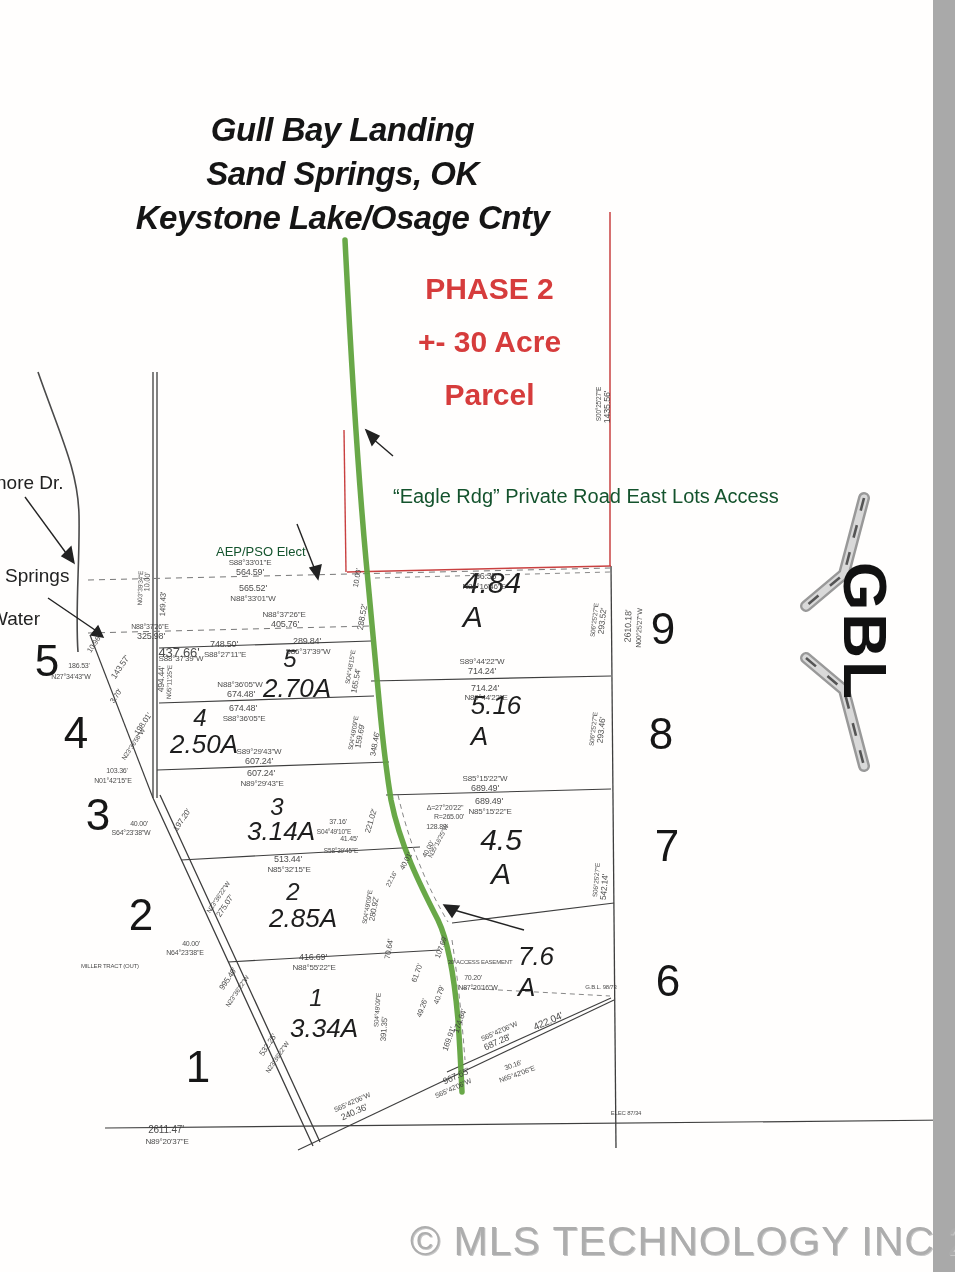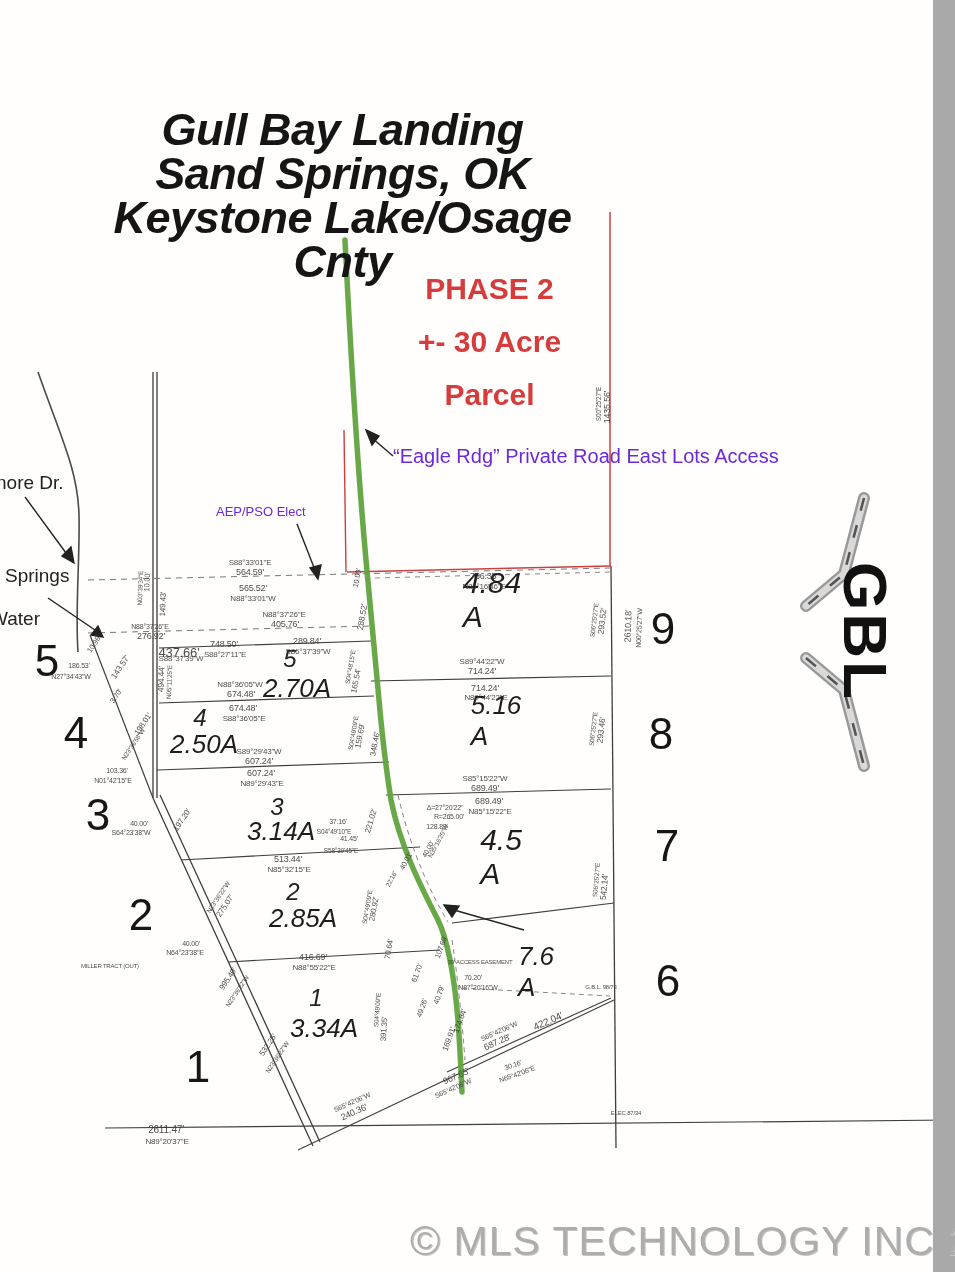--- a/index.html
+++ b/index.html
@@ -1,23 +1,23 @@
 <!DOCTYPE html>
 <html><head>
 <meta charset="utf-8">
 <style>
   html,body{margin:0;padding:0;background:#fff;}
   #canvas{position:relative;width:955px;height:1272px;background:#fffefd;overflow:hidden;
           font-family:"Liberation Sans",sans-serif;}
   .abs{position:absolute;}
   #title{left:110px;top:108px;width:465px;text-align:center;
-         font-size:45px;font-weight:bold;font-style:italic;color:#151515;line-height:44px;letter-spacing:-0.5px;}
+         font-size:33px;font-weight:bold;font-style:italic;color:#151515;line-height:44px;letter-spacing:-0.5px;}
   #phase{left:362px;top:262px;width:255px;text-align:center;
          font-size:30px;font-weight:bold;color:#d63c3c;line-height:53px;}
-  .roadlabel{color:#6d28d9;white-space:nowrap;}
+  .roadlabel{color:#14532d;white-space:nowrap;margin-top:40px;}
   #east-access{left:393px;top:445px;font-size:20px;}
   #private-rd{left:520px;top:925px;font-size:24px;}
   #aep{left:216px;top:504px;font-size:13px;}
   .street{color:#222;font-size:19px;white-space:nowrap;}
   #street1{left:-4px;top:472px;}
   #street2{left:5px;top:565px;}
   #street3{left:-10px;top:608px;}
   .dim{position:absolute;white-space:nowrap;color:#3d3d3d;opacity:.92;letter-spacing:-0.2px;}
   .lotnum{position:absolute;color:#161616;font-size:44px;}
   .lotnum-inner{position:absolute;color:#222;font-style:italic;}
@@ -132,32 +132,32 @@
       <span class="lotnum-inner" style="left: 316px; top: 998px; font-size: 24px; position: absolute; transform: translate(-50%, -50%);">1</span>
     </div>
   <div id="acre-labels" class="abs">
       <span class="acre" style="left: 297px; top: 688px; font-size: 26px; position: absolute; transform: translate(-50%, -50%);">2.70A</span>
       <span class="acre" style="left: 204px; top: 744px; font-size: 26px; position: absolute; transform: translate(-50%, -50%);">2.50A</span>
       <span class="acre" style="left: 281px; top: 831px; font-size: 26px; position: absolute; transform: translate(-50%, -50%);">3.14A</span>
       <span class="acre" style="left: 303px; top: 918px; font-size: 26px; position: absolute; transform: translate(-50%, -50%);">2.85A</span>
       <span class="acre" style="left: 324px; top: 1028px; font-size: 26px; position: absolute; transform: translate(-50%, -50%);">3.34A</span>
       <span class="acre" style="left: 492px; top: 600px; font-size: 30px; position: absolute; transform: translate(-50%, -50%);">4.84 A</span>
       <span class="acre" style="left: 496px; top: 721px; font-size: 26px; position: absolute; transform: translate(-50%, -50%); font-style: italic;">5.16 A</span>
-      <span class="acre" style="left: 501px; top: 857px; font-size: 30px; position: absolute; transform: translate(-50%, -50%);">4.5 A</span>
+      <span class="acre" style="left: 501px; top: 857px; font-size: 30px; position: absolute; transform: translate(-50%, -50%); text-align: center;">4.5 A</span>
       <span class="acre" style="left: 536px; top: 972px; font-size: 26px; position: absolute; transform: translate(-50%, -50%);">7.6 A</span>
     </div>
   <div id="dim-labels" class="abs">
       <span class="dim" style="left: 250px; top: 562px; font-size: 8px; position: absolute; transform: translate(-50%, -50%);">S88°33'01"E</span>
       <span class="dim" style="left: 250px; top: 572px; font-size: 9px; position: absolute; transform: translate(-50%, -50%);">564.59'</span>
       <span class="dim" style="left: 253px; top: 588px; font-size: 9px; position: absolute; transform: translate(-50%, -50%);">565.52'</span>
       <span class="dim" style="left: 253px; top: 598px; font-size: 8px; position: absolute; transform: translate(-50%, -50%);">N88°33'01"W</span>
       <span class="dim" style="left: 284px; top: 614px; font-size: 8px; position: absolute; transform: translate(-50%, -50%);">N88°37'26"E</span>
       <span class="dim" style="left: 285px; top: 624px; font-size: 9px; position: absolute; transform: translate(-50%, -50%);">405.76'</span>
       <span class="dim" style="left: 150px; top: 626px; font-size: 7px; position: absolute; transform: translate(-50%, -50%);">N88°37'26"E</span>
-      <span class="dim" style="left: 151px; top: 636px; font-size: 9px; position: absolute; transform: translate(-50%, -50%);">276.92'</span>
+      <span class="dim" style="left: 151px; top: 636px; font-size: 9px; position: absolute; transform: translate(-50%, -50%);">325.98'</span>
       <span class="dim" style="left: 179px; top: 652px; font-size: 13px; position: absolute; transform: translate(-50%, -50%);">437.66'</span>
       <span class="dim" style="left: 181px; top: 658px; font-size: 8px; position: absolute; transform: translate(-50%, -50%);">S88°37'39"W</span>
       <span class="dim" style="left: 224px; top: 644px; font-size: 9px; position: absolute; transform: translate(-50%, -50%);">748.50'</span>
       <span class="dim" style="left: 225px; top: 654px; font-size: 8px; position: absolute; transform: translate(-50%, -50%);">S88°27'11"E</span>
       <span class="dim" style="left: 307px; top: 641px; font-size: 9px; position: absolute; transform: translate(-50%, -50%);">289.84'</span>
       <span class="dim" style="left: 308px; top: 651px; font-size: 8px; position: absolute; transform: translate(-50%, -50%);">S86°37'39"W</span>
       <span class="dim" style="left: 240px; top: 684px; font-size: 8px; position: absolute; transform: translate(-50%, -50%);">N88°36'05"W</span>
       <span class="dim" style="left: 241px; top: 694px; font-size: 9px; position: absolute; transform: translate(-50%, -50%);">674.48'</span>
       <span class="dim" style="left: 243px; top: 708px; font-size: 9px; position: absolute; transform: translate(-50%, -50%);">674.48'</span>
       <span class="dim" style="left: 244px; top: 718px; font-size: 8px; position: absolute; transform: translate(-50%, -50%);">S88°36'05"E</span>

